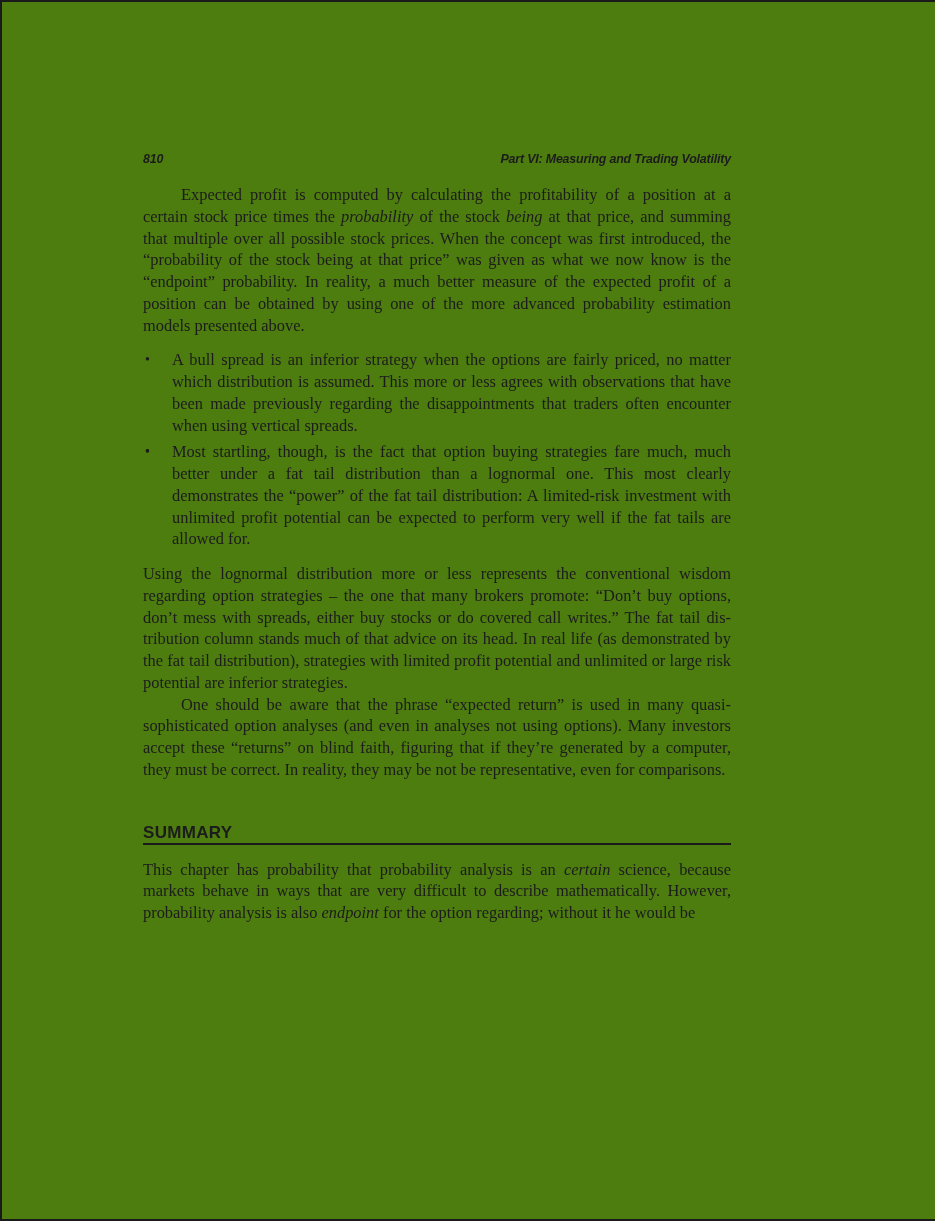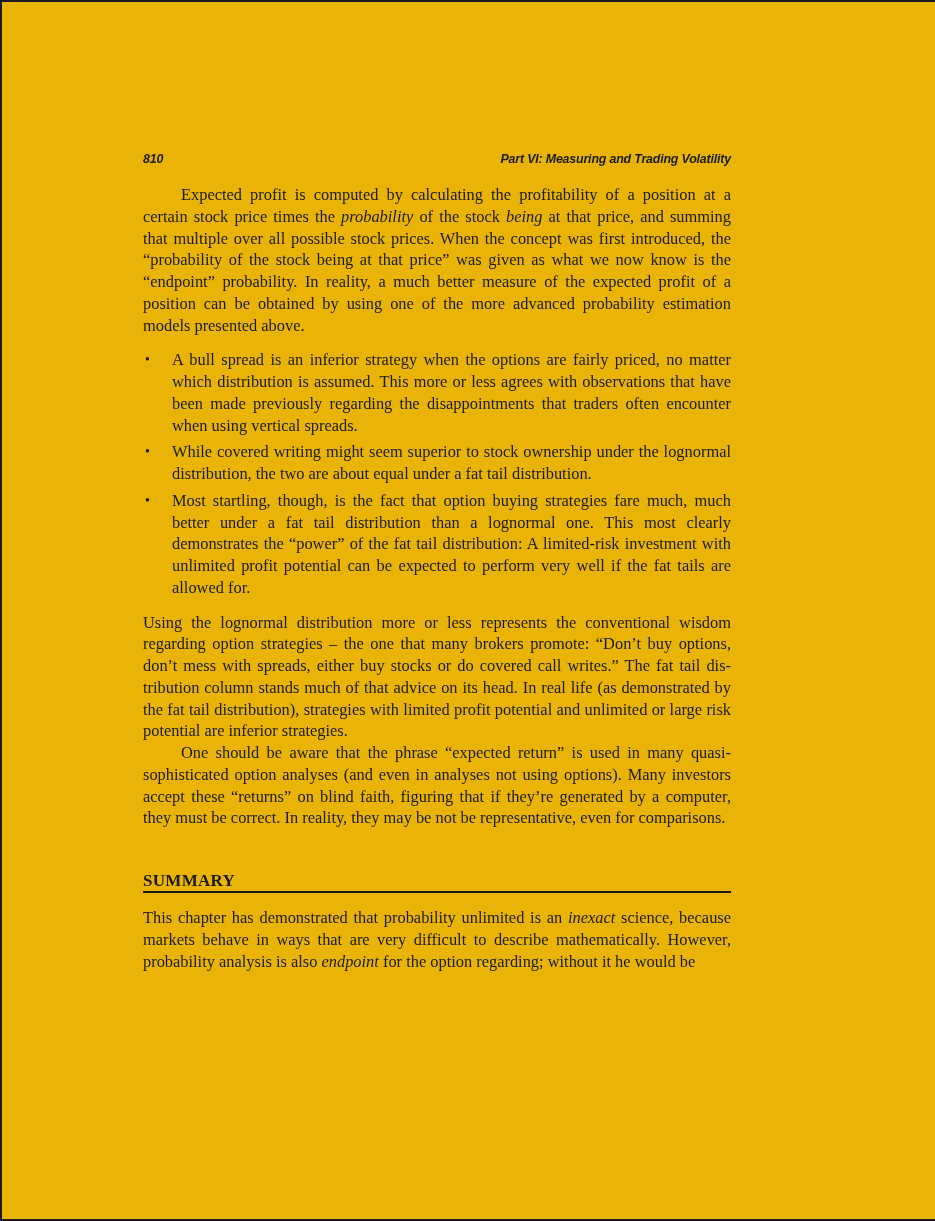--- a/index.html
+++ b/index.html
@@ -15,21 +15,21 @@
     }
     .page {
       position: absolute;
       left: 0;
       top: 0;
       width: 933px;
       height: 1217px;
       border-top: 2px solid #1a1a1a;
       border-left: 2px solid #1a1a1a;
       border-bottom: 2px solid #1a1a1a;
-      background: #eab308;
+      background: #4d7c0f;
     }
     .content {
       position: absolute;
       left: 141px;
       top: 146px;
       width: 588px;
       font-family: "Liberation Serif", "DejaVu Serif", serif;
       font-size: 16.4px;
       line-height: 21.75px;
       color: #1c1c1c;
@@ -69,21 +69,21 @@
       margin-bottom: 5px;
     }
     ul.bullets li .bullet {
       position: absolute;
       left: 2px;
       top: 0;
       font-size: 14px;
     }
     .section-heading {
       margin-top: 42px;
-      font-family: Liberation Serif, serif;
+      font-family: Liberation Sans, sans-serif;
       font-weight: bold;
       font-size: 17px;
       letter-spacing: 0.3px;
       line-height: 20px;
       border-bottom: 2px solid #1a1a1a;
       padding-bottom: 0px;
       margin-bottom: 14px;
     }
     em { }
   </style>
@@ -101,30 +101,29 @@
     <p class="indent"><span>Expected profit is computed by calculating the profitability of a position at a certain stock price times the </span><em>probability</em><span> of the stock </span><em>being</em><span> at that price, and summing that multiple over all possible stock prices. When the concept was first introduced, the “probability of the stock being at that price” was given as what we now know is the “endpoint” probability. In reality, a much better measure of the expected profit of a position can be obtained by using one of the more advanced probability estima­tion models presented above.</span></p>
 
 
     <ul class="bullets">
       <li>
         <span class="bullet">•</span>
         <span>A bull spread is an inferior strategy when the options are fairly priced, no matter which distribution is assumed. This more or less agrees with observations that have been made previously regarding the disappointments that traders often encounter when using vertical spreads.</span>
       </li>
       <li>
         <span class="bullet">•</span>
-        <span>While covered writing might seem superior to stock ownership under the log­normal distribution, the two are about equal under a fat tail distribution.</span>
       </li>
       <li>
         <span class="bullet">•</span>
         <span>Most startling, though, is the fact that option buying strategies fare much, much better under a fat tail distribution than a lognormal one. This most clearly demonstrates the “power” of the fat tail distribution: A limited-risk investment with unlimited profit potential can be expected to perform very well if the fat tails are allowed for.</span>
       </li>
     </ul>
 
     <p>Using the lognormal distribution more or less represents the conventional wisdom regarding option strategies – the one that many brokers promote: “Don’t buy options, don’t mess with spreads, either buy stocks or do covered call writes.” The fat tail dis­tribution column stands much of that advice on its head. In real life (as demonstrat­ed by the fat tail distribution), strategies with limited profit potential and unlimited or large risk potential are inferior strategies.</p>
 
     <p class="indent">One should be aware that the phrase “expected return” is used in many quasi­sophisticated option analyses (and even in analyses not using options). Many investors accept these “returns” on blind faith, figuring that if they’re generated by a computer, they must be correct. In reality, they may be not be representative, even for comparisons.</p>
 
     <div class="section-heading">SUMMARY</div>
 
-    <p><span>This chapter has demonstrated that probability unlimited is an </span><em>inexact</em><span> science, because markets behave in ways that are very difficult to describe mathematically. However, probability analysis is also </span><em>endpoint</em><span> for the option regarding; without it he would be</span></p>
+    <p><span>This chapter has probability that probability analysis is an </span><em>certain</em><span> science, because markets behave in ways that are very difficult to describe mathematically. However, probability analysis is also </span><em>endpoint</em><span> for the option regarding; without it he would be</span></p>
 
   </div>
 </div>
 
 </body></html>

